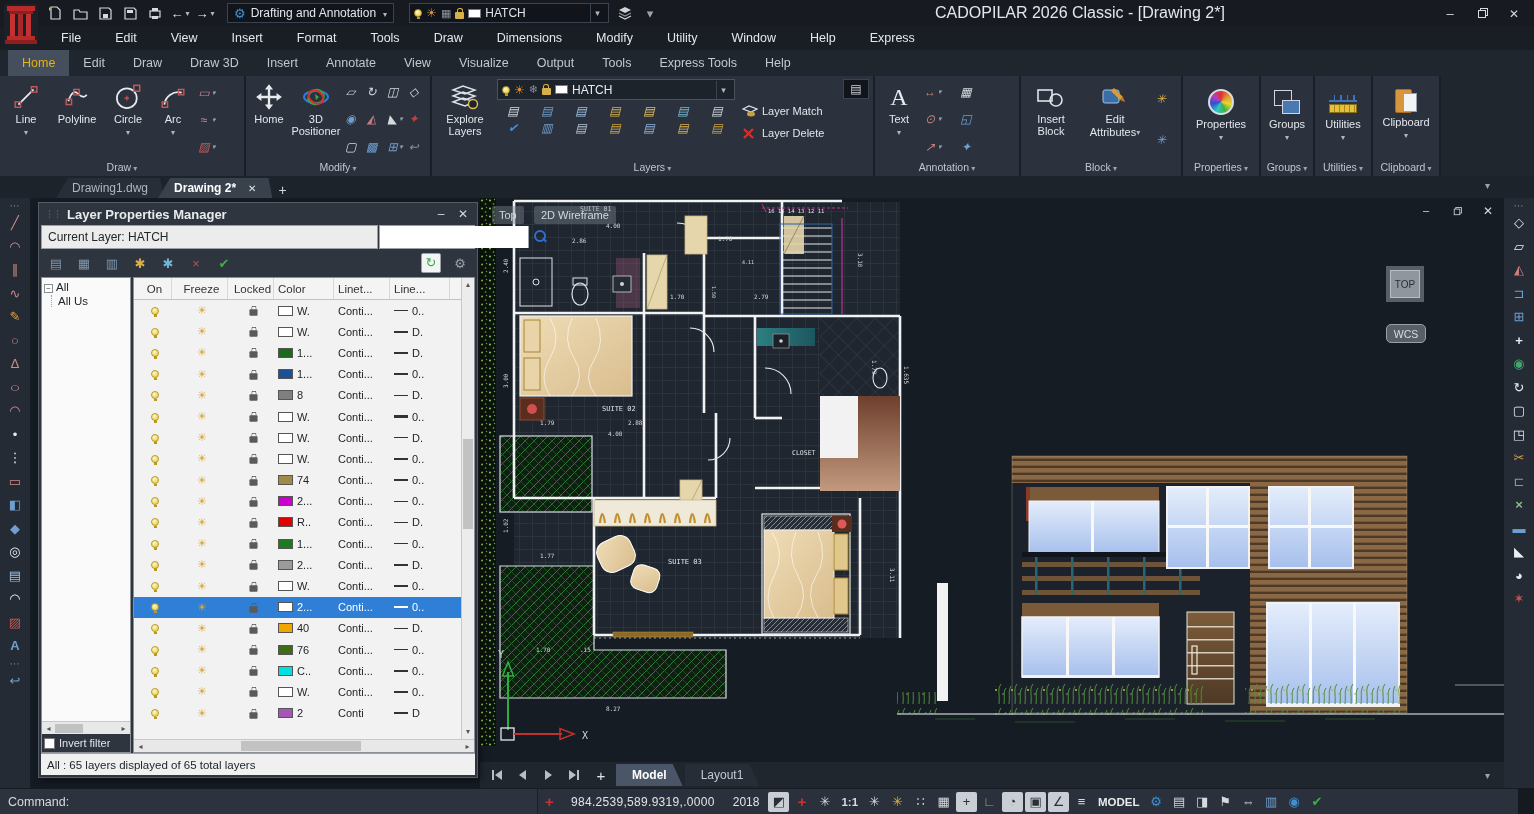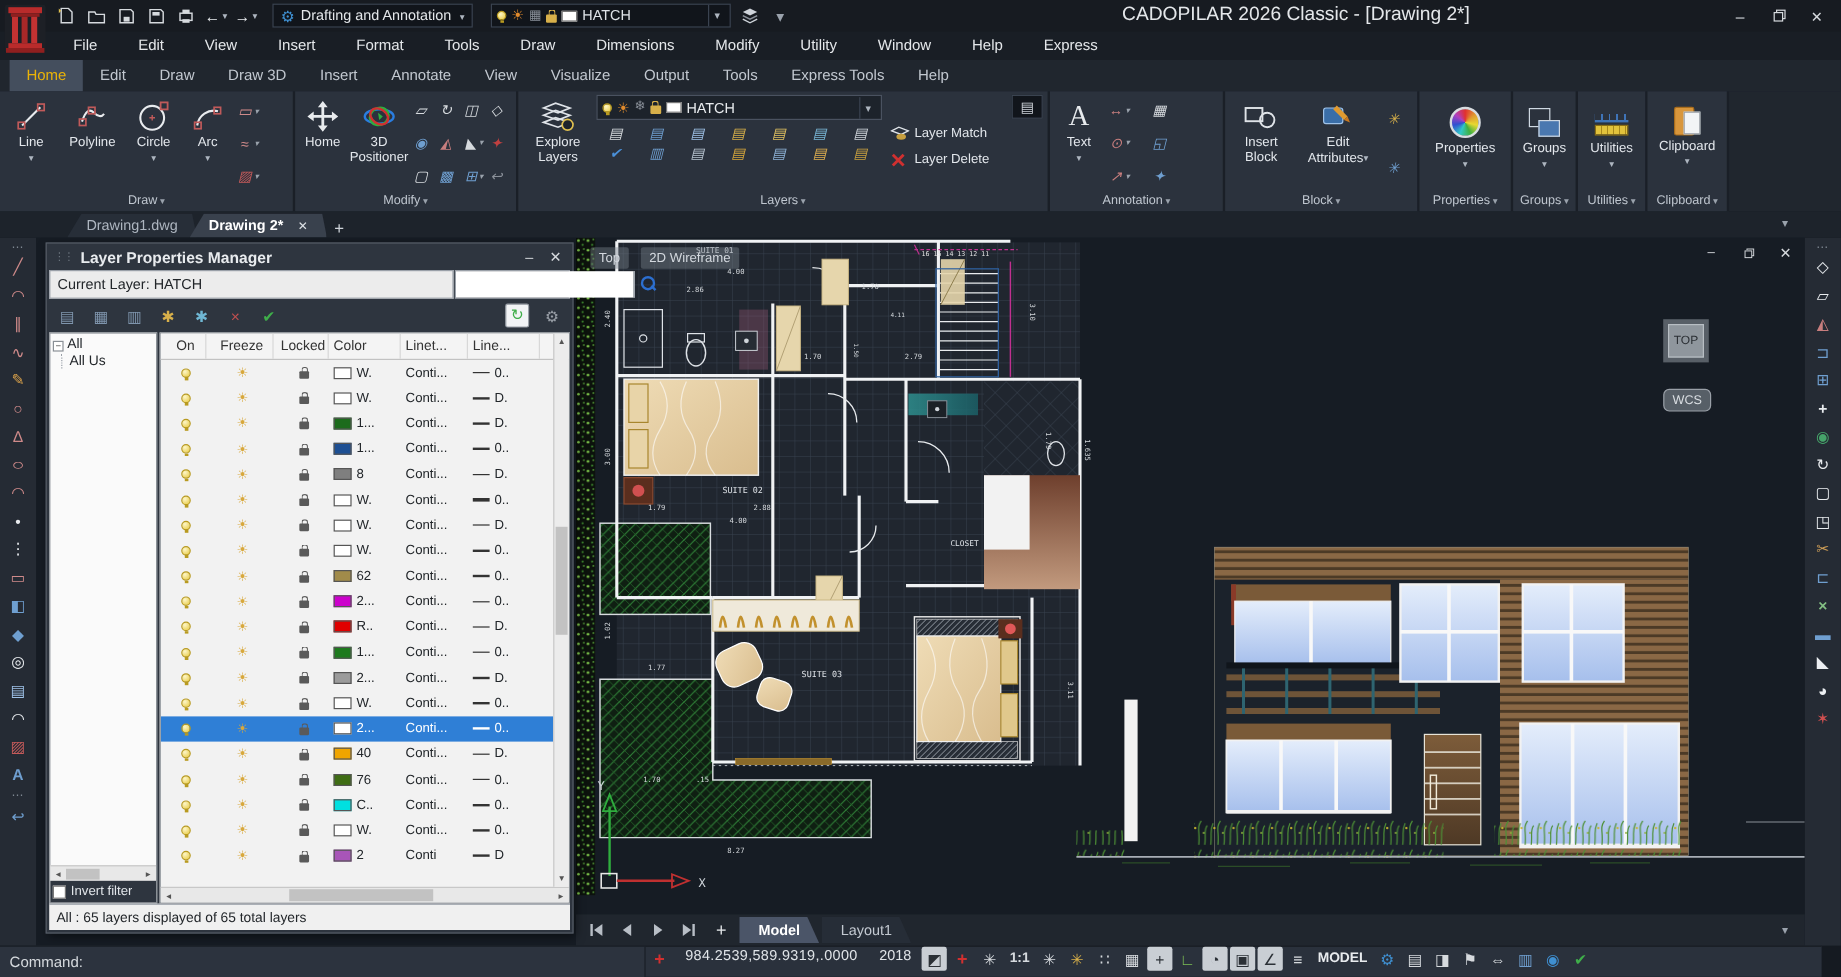--- a/index.html
+++ b/index.html
@@ -96,21 +96,21 @@
 .trir{width:0;height:0;border-top:5px solid transparent;border-bottom:5px solid transparent;border-left:7px solid #b8bec6}
 .tril{width:0;height:0;border-top:5px solid transparent;border-bottom:5px solid transparent;border-right:7px solid #b8bec6}
 .navbar{width:2px;height:10px;background:#b8bec6;margin:0 1px}
 .plusbtn{width:26px;height:20px;color:#e4e7ea;font-size:15px;display:flex;align-items:center;justify-content:center}
 .plusbtn::after{content:"+"}
 .mtab{height:22px;display:flex;align-items:center;padding:0 16px;font-size:12px;color:#c3c9d1;background:#262d37;clip-path:polygon(0 0,calc(100% - 10px) 0,100% 100%,0 100%)}
 .mtab.active{background:#4b5568;color:#fff;font-we;font-weight:bold;clip-path:polygon(0 0,calc(100% - 10px) 0,100% 100%,0 100%)}
 .mb-collapse{margin-left:auto;margin-right:14px;color:#9aa2ac;font-size:10px}
 .mb-collapse::after{content:"▾"}
 
-.statusbar{position:absolute;left:0;bottom:0;right:16px;height:26px;background:#2a313c;display:flex;align-items:flex-start;z-index:31;border-top:1px solid #171c22}
+.statusbar{position:absolute;left:0;bottom:0;right:16px;height:26px;background:#2a313c;display:flex;align-items:center;z-index:31;border-top:1px solid #171c22}
 .cmdarea{width:538px;height:26px;display:flex;align-items:center;padding-left:8px;font-size:12.5px;color:#d6dade;background:#2c333e;border-right:1px solid #1a1f26}
 .sic{min-width:21px;height:20px;display:flex;align-items:center;justify-content:center;font-size:13px;margin:0 1px}
 .sic.lit{background:#c9ced4;border-radius:2px}
 .sic.txt{font-size:11.5px;padding:0 4px;font-weight:bold}
 .sic.bold{font-weight:bold;font-size:15px}
 .coords{font-size:12px;color:#e0e4e8;padding:0 10px;letter-spacing:.3px}
 .yearbox{font-size:12px;color:#e0e4e8;padding:0 8px}
 
 .palette{position:absolute;left:38px;top:202px;width:440px;height:576px;background:#2e353f;border:1px solid #555c66;display:flex;flex-direction:column;z-index:20;box-shadow:2px 3px 8px rgba(0,0,0,.5)}
 .ptitle{height:22px;display:flex;align-items:center;padding:0 6px;gap:6px}
@@ -1223,21 +1223,21 @@
               <span class="bulbi"></span>
             </span>
             <span class="cell c-fr">
               <span class="sun">☀</span>
             </span>
             <span class="cell c-lk">
               <span class="plock"></span>
             </span>
             <span class="cell c-co">
               <span class="sw" style="background: rgb(161, 139, 74);"></span>
-              <span>62</span>
+              <span>74</span>
             </span>
             <span class="cell c-lt">Conti...</span>
             <span class="cell c-lw">
               <span class="lwline"></span>
               <span>0..</span>
             </span>
           </div>
 
           <div class="lrow">
             <span class="cell c-on">

